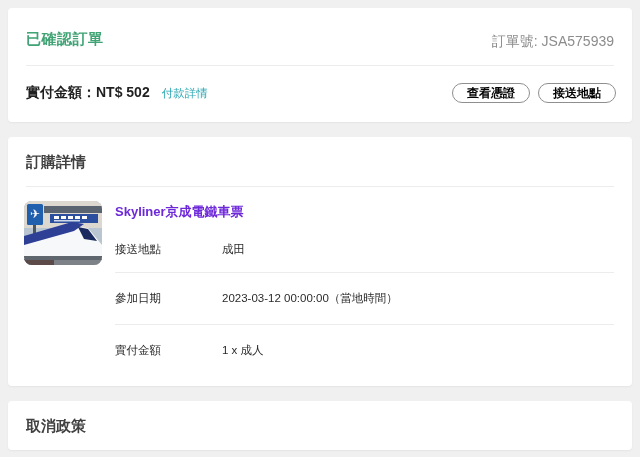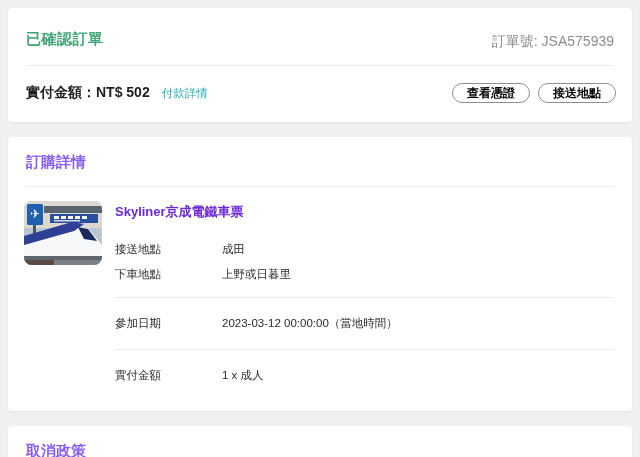--- a/index.html
+++ b/index.html
@@ -41,21 +41,21 @@
     border-radius: 15px;
     height: 20px;
     padding: 0 14px;
     font-size: 12px; font-weight: bold; color: #000000;
     font-family: inherit;
     cursor: pointer;
     display: flex; align-items: center;
   }
 
   
-  .card-heading { font-size: 15px; font-weight: bold; padding: 16px 18px 14px 18px; color: #8b5cf6; }
+  .card-heading { font-size: 15px; font-weight: bold; padding: 16px 18px 14px 18px; color: #404040; }
   .product-section { display: flex; padding: 14px 18px 20px 16px; }
   .product-thumb {
     width: 78px; height: 64px; border-radius: 8px; overflow: hidden;
     flex: none; background: #b8c7d4;
   }
   .product-thumb svg { display: block; }
   .product-body { flex: 1; margin-left: 13px; min-width: 0; }
   .product-name { font-size: 13px; font-weight: bold; margin: 2px 0 16px 0; color: #6d28d9; }
   .detail-row { display: flex; font-size: 11.5px; color: #333333; padding: 5px 0; }
   .detail-row .lbl { flex: 0 0 107px; color: #2b2b2b; }
@@ -116,24 +116,20 @@
       </svg>
     </div>
 
     <div class="product-body">
       <div class="product-name">Skyliner京成電鐵車票</div>
 
       <div class="detail-row">
         <span class="lbl">接送地點</span>
         <span class="val">成田</span>
       </div>
-      <div class="detail-row">
-        <span class="lbl">下車地點</span>
-        <span class="val">上野或日暮里</span>
-      </div>
 
       <div class="inner-divider"></div>
 
       <div class="detail-row spaced-row">
         <span class="lbl">參加日期</span>
         <span class="val">2023-03-12 00:00:00（當地時間）</span>
       </div>
 
       <div class="inner-divider"></div>
 

